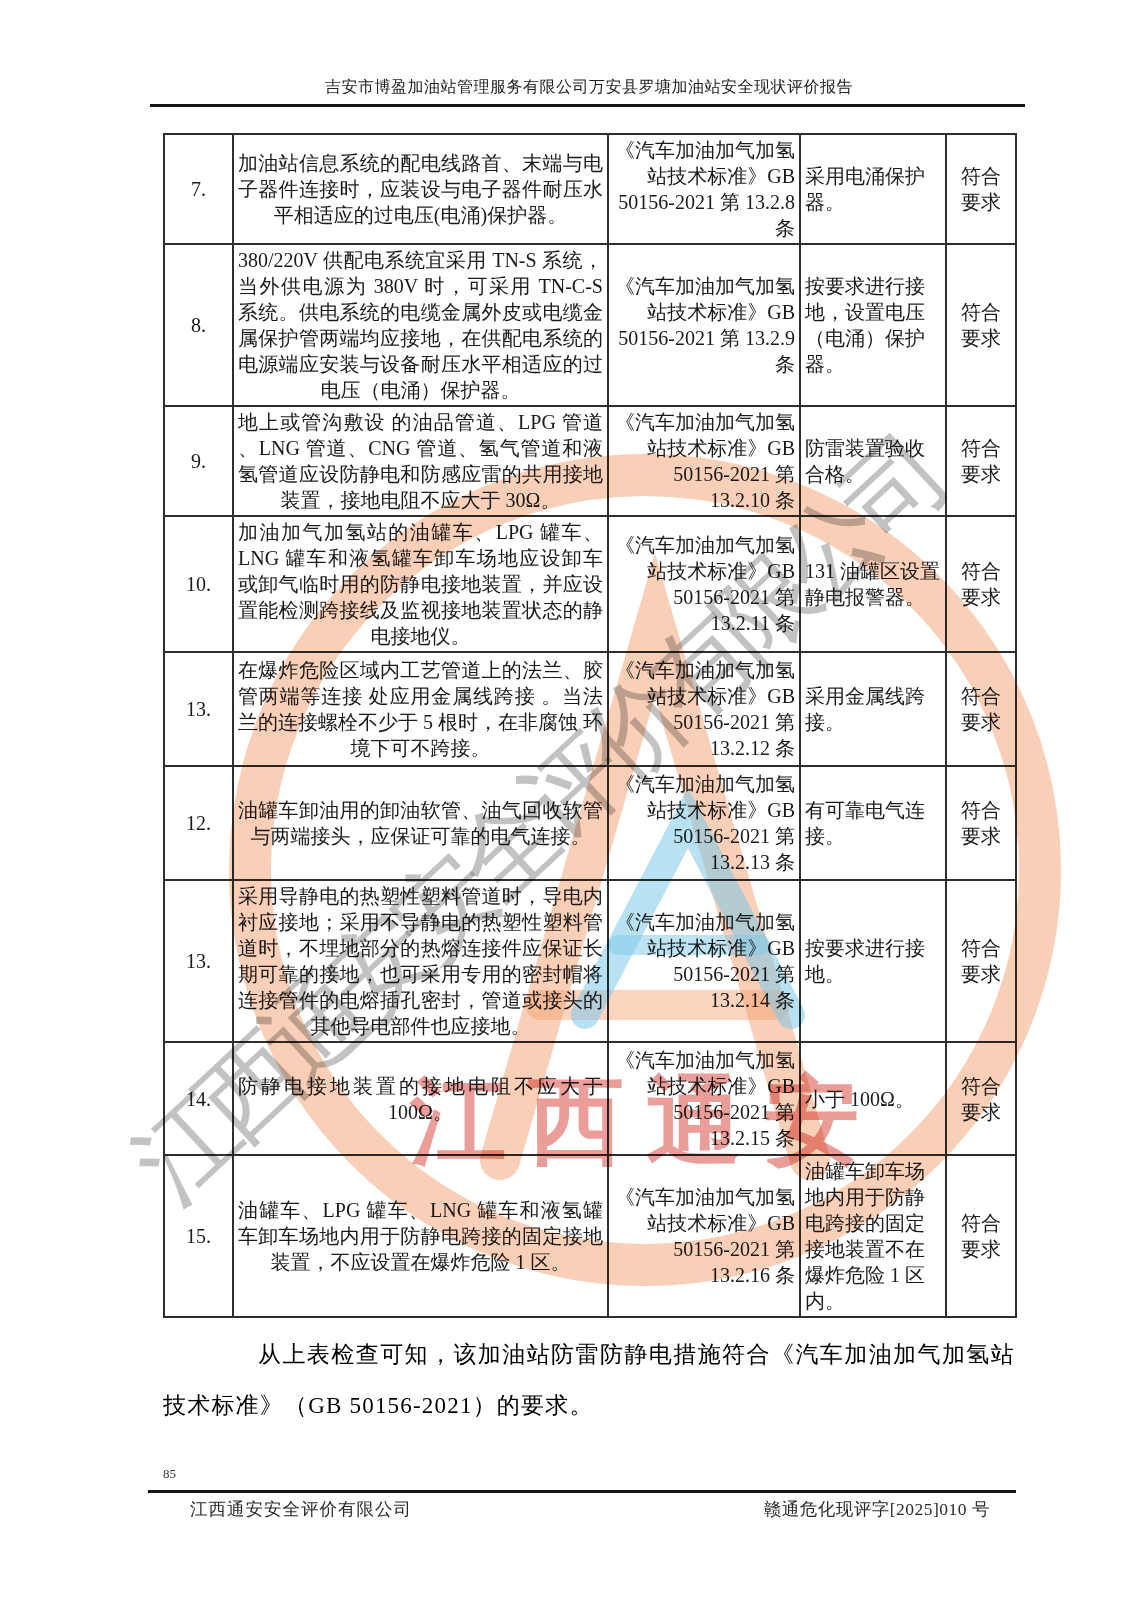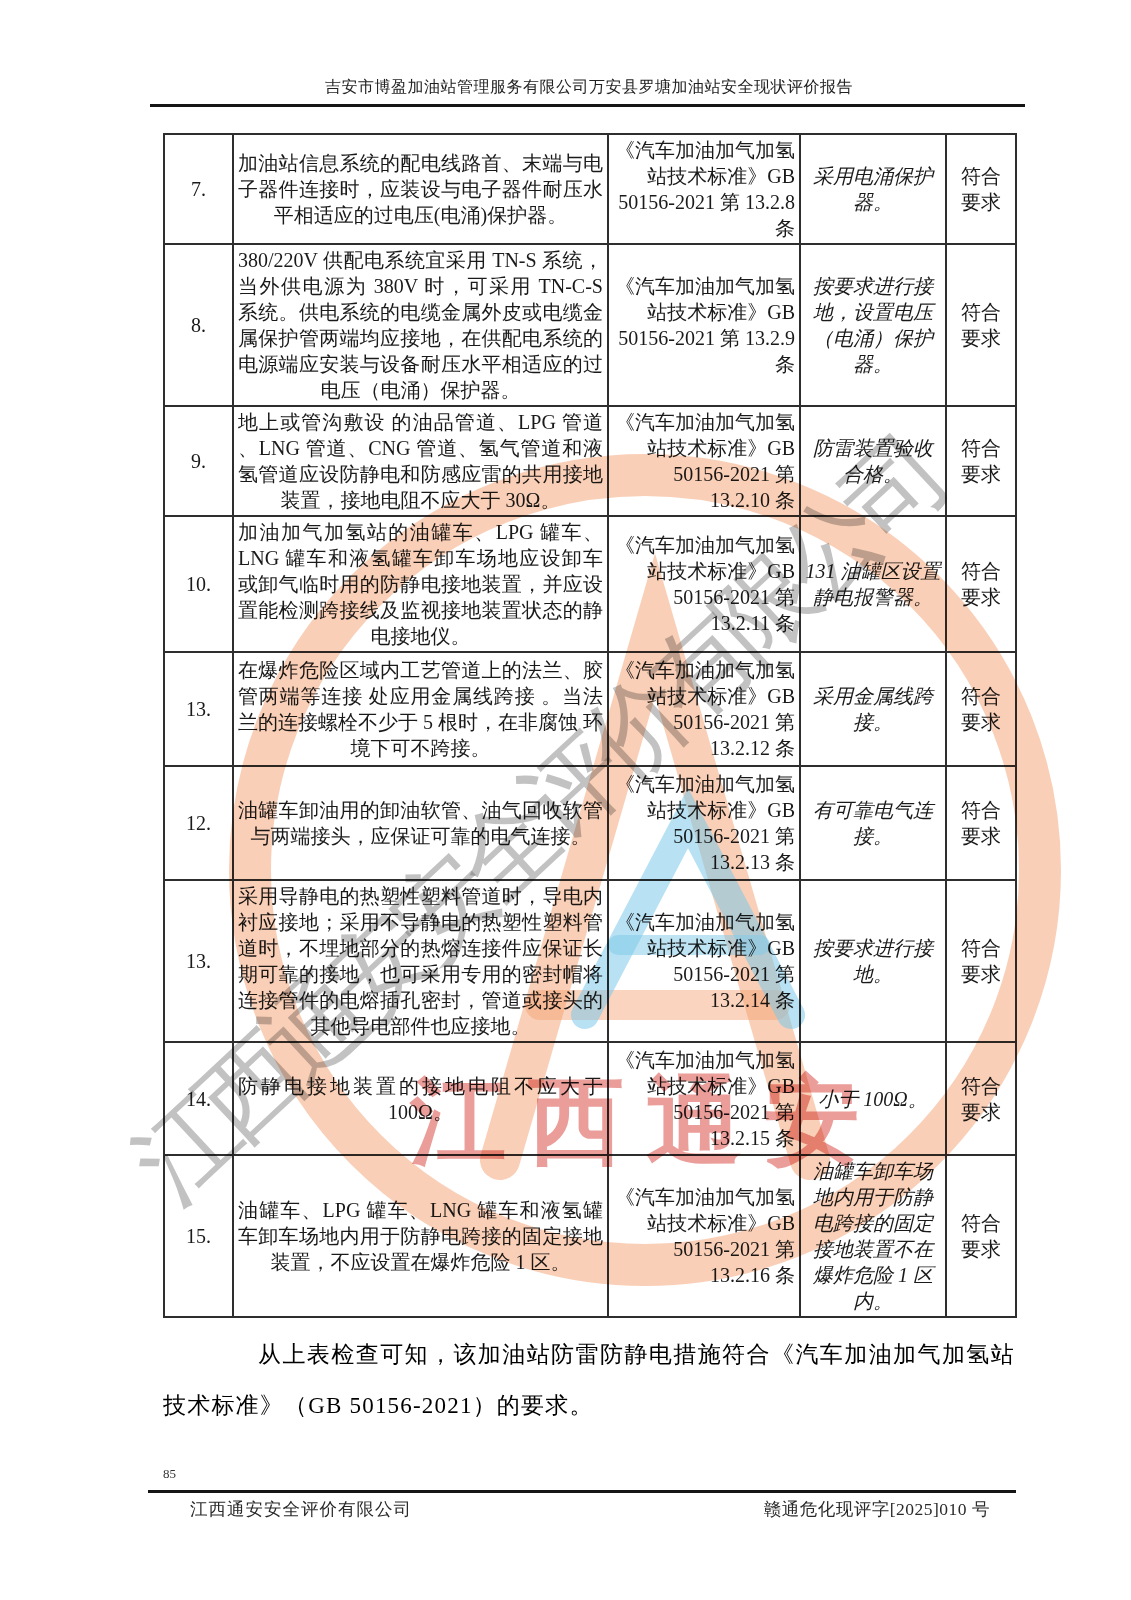--- a/index.html
+++ b/index.html
@@ -31,21 +31,21 @@
   }
   table.report td,table.report th{
     border:2px solid #2e2e2e;vertical-align:middle;
     font-size:20px;line-height:26px;font-weight:normal;color:#1a1a1a;
     padding:2px 4px;overflow:hidden;
   }
   th.hcell{text-align:center;line-height:25px;white-space:pre-line;}
   td.no{text-align:center;}
   td.item{text-align:justify;text-align-last:center;padding:2px 7px;}
   td.basis{text-align:right;}
-  td.situ{text-align:center;font-style:italic;}
+  td.situ{text-align:left;}
   td.res{text-align:center;white-space:pre-line;}
   tr.hh{height:55px;} tr.r7{height:106px;} tr.r8{height:156px;} tr.r9{height:108px;}
   tr.r10{height:130px;} tr.r11{height:114px;} tr.r12{height:114px;} tr.r13{height:156px;}
   tr.r14{height:113px;} tr.r15{height:148px;}
   
   .wm{pointer-events:none;mix-blend-mode:multiply;}
   .wm-logo{position:absolute;left:0;top:0;z-index:2;}
   .wm-diagonal{
     position:absolute;left:152px;top:1115px;z-index:3;
     font-size:100px;letter-spacing:-12px;white-space:nowrap;

